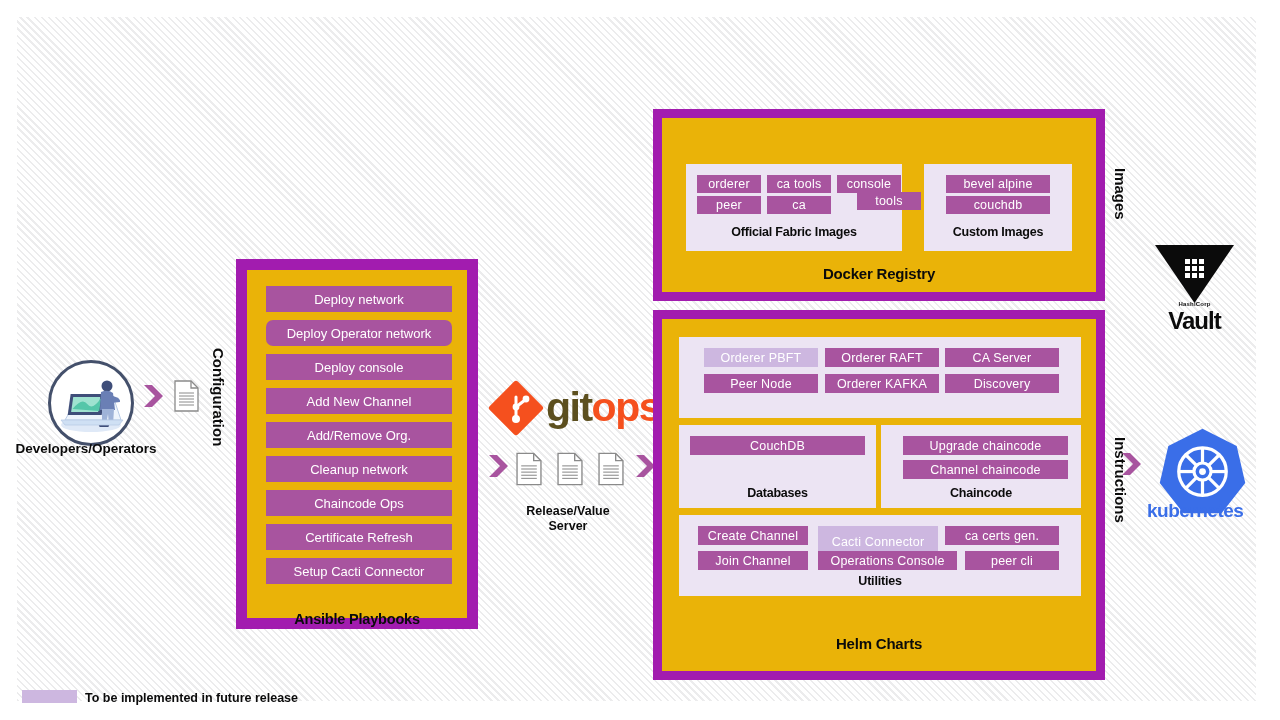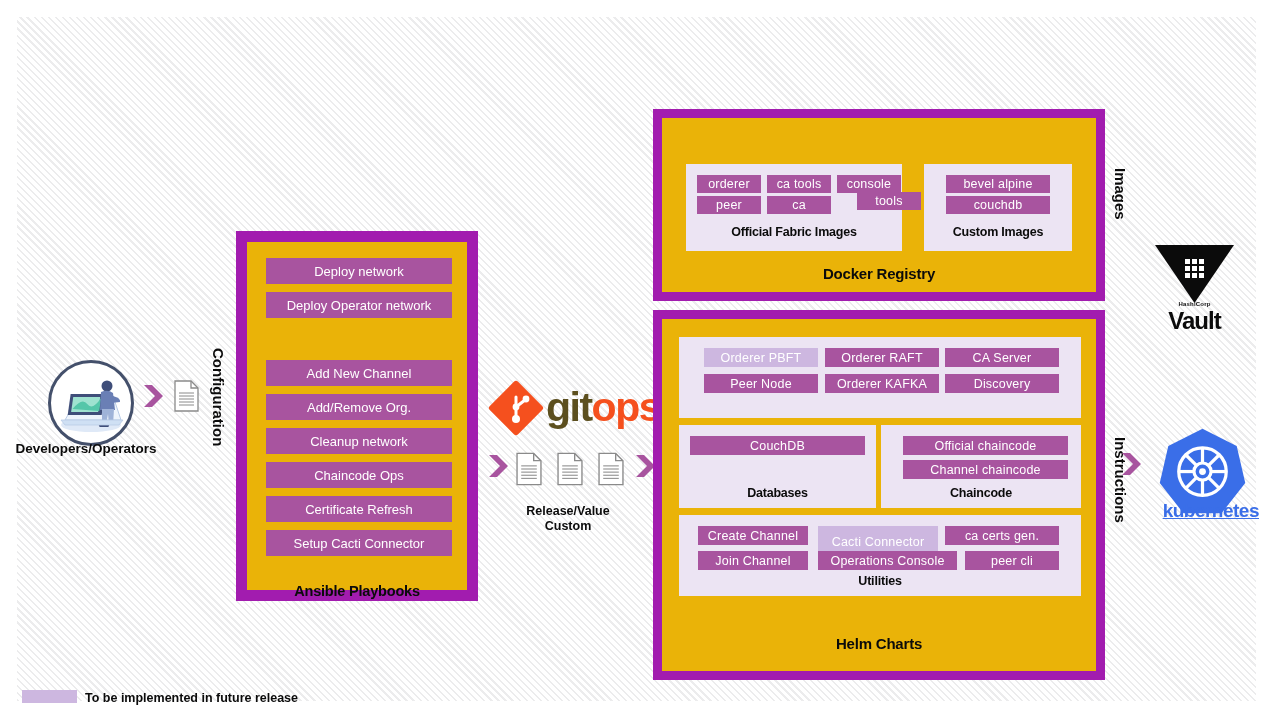--- a/index.html
+++ b/index.html
@@ -73,22 +73,22 @@
   .legend-sw{position:absolute;left:22px;top:690px;width:55px;height:13px;background:#cdb7e0;}
   .legend-tx{position:absolute;left:85px;top:691px;font-size:12.5px;font-weight:bold;color:#0b0b0b;}
 
   
   .vault{position:absolute;left:1152px;top:243px;width:85px;height:90px;}
   .vault .hc{position:absolute;left:50%;transform:translateX(-50%);top:58px;font-size:6px;font-weight:bold;color:#0b0b0b;letter-spacing:.2px;}
   .vault .vt{position:absolute;left:50%;transform:translateX(-50%);top:64px;font-size:24px;font-weight:bold;color:#0b0b0b;letter-spacing:-1px;}
 
   
   .k8s{position:absolute;left:1155px;top:425px;width:95px;height:95px;}
-  .k8slabel{position:absolute;left:1147px;top:500px;width:112px;text-align:right;
-     font-size:19px;font-weight:bold;color:#3a6ee8;letter-spacing:-.5px;text-decoration:underline;}
+  .k8slabel{position:absolute;left:1147px;top:500px;width:112px;text-align:left;
+     font-size:19px;font-weight:bold;color:#3a6ee8;letter-spacing:-.5px;}
 
   
   .avatar{position:absolute;left:48px;top:360px;width:86px;height:86px;border-radius:50%;
      border:3px solid #44506b;background:#ffffff;overflow:hidden;box-sizing:border-box;}
 </style>
 </head>
 <body>
 
 <div id="stage">
 
@@ -125,24 +125,25 @@
         <line x1="5" y1="13" x2="20" y2="13"></line>
         <line x1="5" y1="16" x2="20" y2="16"></line>
         <line x1="5" y1="19" x2="20" y2="19"></line>
         <line x1="5" y1="22" x2="20" y2="22"></line>
         <line x1="5" y1="25" x2="20" y2="25"></line>
       </g>
     </svg>
   </div>
   <div class="vlabel" style="left:210px;top:348px;">Configuration</div>
 
-  <div class="frame frame-inner-ansible" style="left:236px;top:231px;width:242px;height:370px;">
+  <div class="frame frame-inner-ansible" style="left:236px;top:259px;width:242px;height:370px;">
     <div style="position:relative;width:100%;height:100%;">
       <div class="playbook" style="top:16px;">Deploy network</div>
-      <div class="playbook" style="top:50px;">Deploy Operator network</div>
+      <div class="playbook" style="top:50px;border-radius:7px;">Deploy Operator network</div>
+      <div class="playbook" style="top:84px;">Deploy console</div>
       <div class="playbook" style="top:118px;">Add New Channel</div>
       <div class="playbook" style="top:152px;">Add/Remove Org.</div>
       <div class="playbook" style="top:186px;">Cleanup network</div>
       <div class="playbook" style="top:220px;">Chaincode Ops</div>
       <div class="playbook" style="top:288px;">Setup Cacti Connector</div>
       <div class="playbook" style="top:254px;">Certificate Refresh</div>
       <div class="panel-title" style="top:318px;font-size:14.5px;margin-top:23px;">Ansible Playbooks</div>
     </div>
   </div>
 
@@ -202,21 +203,21 @@
           <line x1="5" y1="16" x2="20" y2="16"></line>
         <line x1="5" y1="19" x2="20" y2="19"></line>
           <line x1="5" y1="22" x2="20" y2="22"></line>
         <line x1="5" y1="25" x2="20" y2="25"></line>
       </g>
     </svg>
   </div>
 
   <div class="caption" style="left:490px;top:504px;width:156px;font-size:12.5px;line-height:15px;">
     <span>Release/Value</span><br>
-    <span>Custom</span>
+    <span>Server</span>
   </div>
 
   <div class="chev" style="left:635px;top:453px;">
     <svg width="26" height="26" viewBox="0 0 26 26">
       <path d="M1 2 L12 13 L1 24 L9 24 L20 13 L9 2 Z" fill="#a8549f"></path>
     </svg>
   </div>
 
   <div class="frame" style="left:653px;top:109px;width:452px;height:192px;">
     <div style="position:relative;width:100%;height:100%;">
@@ -252,21 +253,21 @@
         <div class="chip" style="left:146px;top:37px;width:114px;height:19px;">Orderer KAFKA</div>
         <div class="chip" style="left:266px;top:37px;width:114px;height:19px;">Discovery</div>
       </div>
 
       <div class="panel" style="left:17px;top:106px;width:197px;height:83px;">
         <div class="chip" style="left:11px;top:11px;width:175px;height:19px;">CouchDB</div>
         <div class="panel-title" style="top:61px;font-size:12.5px;">Databases</div>
       </div>
 
       <div class="panel" style="left:219px;top:106px;width:200px;height:83px;">
-        <div class="chip" style="left:22px;top:11px;width:165px;height:19px;">Official chaincode</div>
+        <div class="chip" style="left:22px;top:11px;width:165px;height:19px;">Upgrade chaincode</div>
         <div class="chip" style="left:22px;top:35px;width:165px;height:19px;">Channel chaincode</div>
         <div class="panel-title" style="top:61px;font-size:12.5px;">Chaincode</div>
       </div>
 
       <div class="panel" style="left:17px;top:196px;width:402px;height:81px;">
         <div class="chip" style="left:19px;top:11px;width:110px;height:19px;">Create Channel</div>
         <div class="chip future" style="left:139px;top:11px;width:120px;height:31px;">Cacti Connector</div>
         <div class="chip" style="left:266px;top:11px;width:114px;height:19px;">ca certs gen.</div>
         <div class="chip" style="left:19px;top:36px;width:110px;height:19px;">Join Channel</div>
         <div class="chip" style="left:139px;top:36px;width:139px;height:19px;">Operations Console</div>

